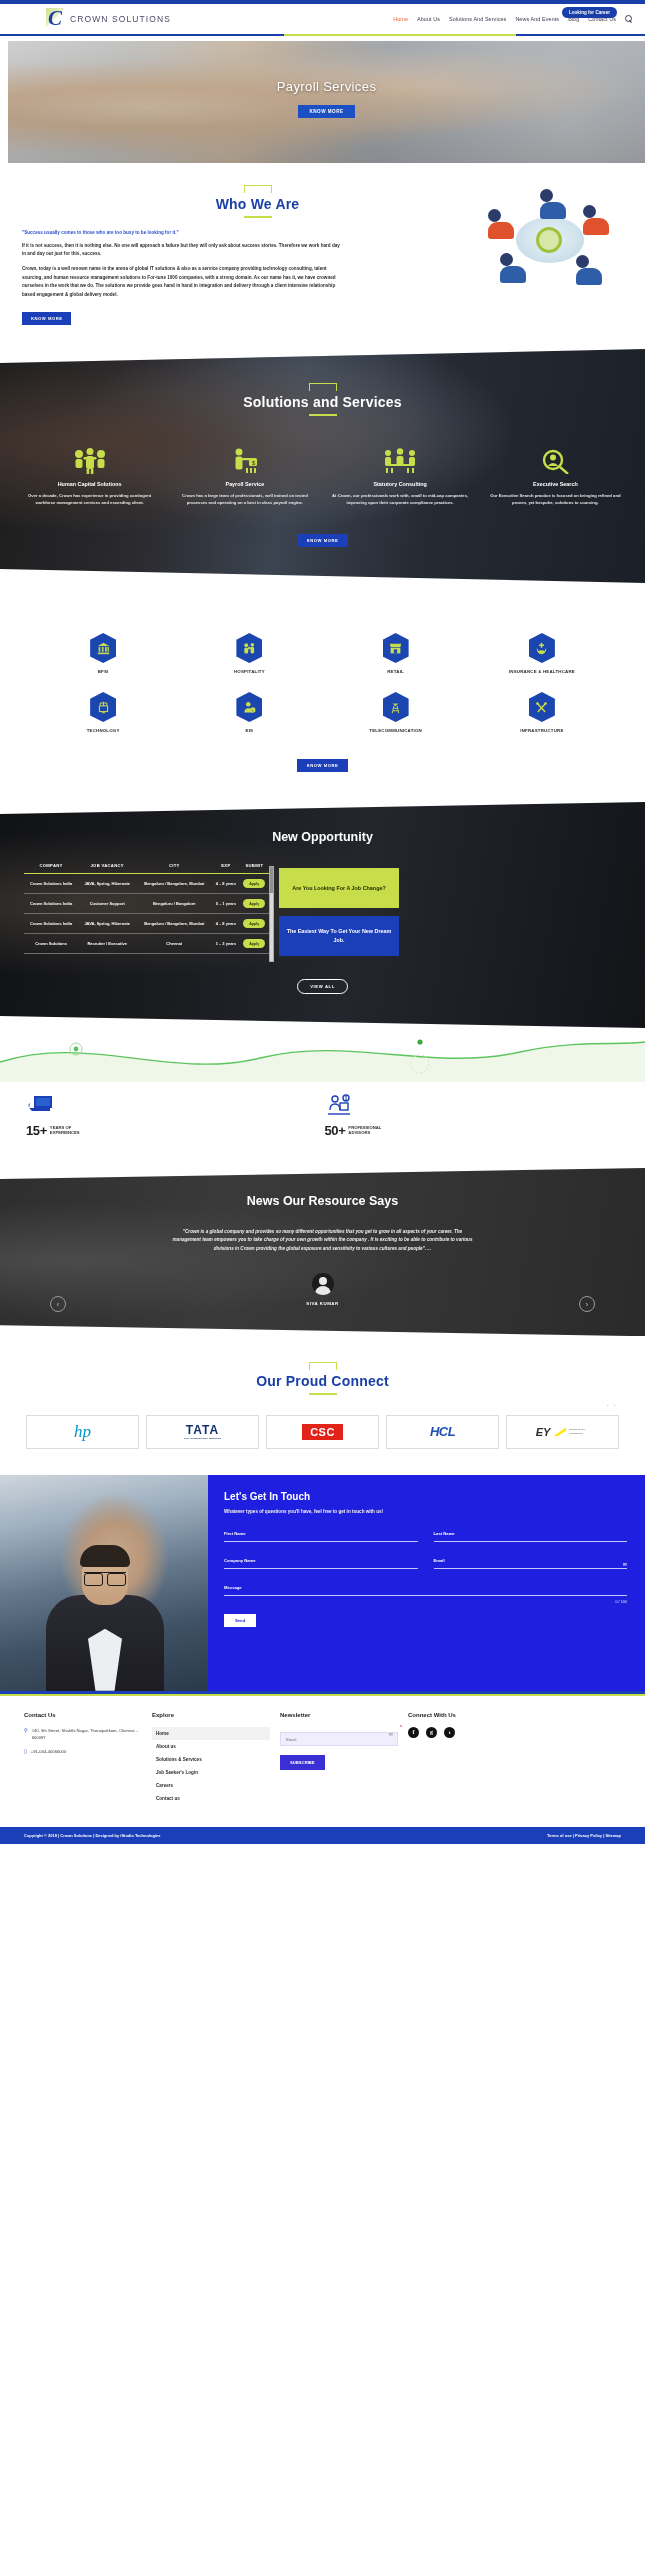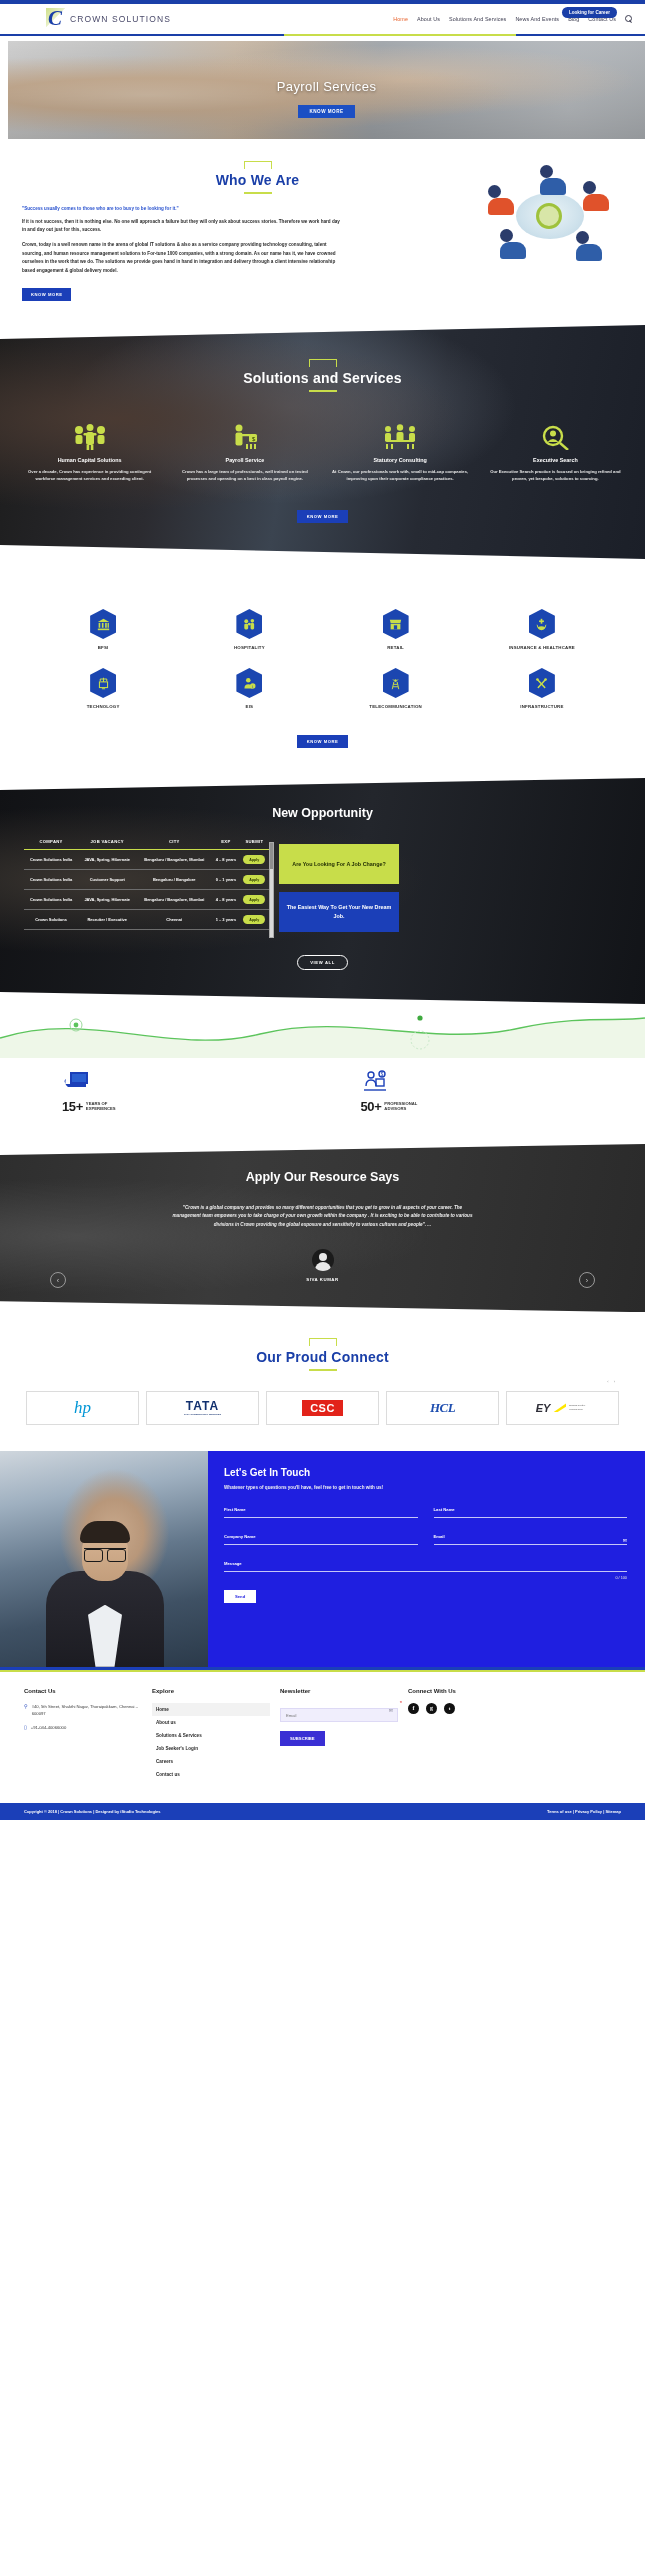--- a/index.html
+++ b/index.html
@@ -54,21 +54,21 @@
     background: #1a3fa8; color: #fff; font-size: 4.6px; font-weight: 700;
     padding: 3px 7px; border-radius: 9px; border: none; cursor: pointer;
     white-space: nowrap;
   }
   .accent-bar { height: 2px; background: #c8dd4a; width: 100%; position: relative; }
   .accent-bar .blue { position:absolute; left:0; top:0; height:2px; width:44%; background:#1a3fa8;}
   .accent-bar .blue2 { position:absolute; right:0; top:0; height:2px; width:20%; background:#1a3fa8;}
 
   
   .hero {
-    height: 98px; margin: 5px 0 0 8px; position: relative; overflow: hidden;
+    height: 122px; margin: 5px 0 0 8px; position: relative; overflow: hidden;
     background:
       radial-gradient(ellipse at 22% 55%, #e4cdb4 0%, #d9bda0 22%, rgba(217,189,160,0) 52%),
       radial-gradient(ellipse at 62% 40%, #e8d2bb 0%, rgba(232,210,187,0) 42%),
       radial-gradient(circle at 88% 70%, #c9cdd1 0%, #aeb3b8 35%, rgba(174,179,184,0) 60%),
       linear-gradient(105deg, #dcdcdc 0%, #cfcfce 18%, #d8c3ab 40%, #c8b49c 62%, #b9bcbe 80%, #9ea3a6 100%);
   }
   .hero::before {
     content:""; position:absolute; left:0; top:0; right:0; bottom:0;
     background: linear-gradient(180deg, rgba(0,0,0,.06), rgba(0,0,0,.22));
   }
@@ -209,21 +209,21 @@
   .viewall-wrap { text-align:center; margin-top: 18px; }
   .viewall {
     background: transparent; color:#fff; border: 1px solid #fff; border-radius: 9px;
     font-size: 4.2px; font-weight:700; letter-spacing:.6px; padding: 4px 12px; cursor:pointer;
   }
 
   
   .wave { height: 54px; position:relative; overflow:hidden; background:#fff; }
   .wave svg { position:absolute; left:0; top:0; }
   .stats { display:flex; padding: 6px 26px 30px 26px; gap: 4px; background:#fff; }
-  .stat { flex:1;margin-left:36px; }
+  .stat { flex:1; }
   .stat-icon { height: 30px; display:flex; align-items:flex-end; }
   .stat-row { display:flex; align-items:flex-end; gap: 3px; margin-top: 5px; }
   .stat-num { font-size: 13px; font-weight: 700; color:#1d1d1d; letter-spacing:-.4px; }
   .stat-lbl { font-size: 4.2px; font-weight: 700; color:#333; line-height: 5.6px; padding-bottom:2px;}
 
   
   .testi {
     position:relative; padding: 26px 0 30px 0; color:#fff;
     background:
       radial-gradient(ellipse at 12% 55%, #4b4b4b 0%, rgba(75,75,75,0) 44%),
@@ -740,21 +740,21 @@
         <span class="stat-num">50+</span>
         <span class="stat-lbl">
           <span>PROFESSIONAL</span><br>
           <span>ADVISORS</span>
         </span>
       </div>
     </div>
   </div>
 
   <div class="testi">
-    <h2>Apply Our Resource Says</h2>
+    <h2>News Our Resource Says</h2>
     <div class="testi-quote">"Crown is a global company and provides so many different opportunities that you get to grow in all aspects of your career. The management team empowers you to take charge of your own growth within the company . It is exciting to be able to contribute to various divisions in Crown providing the global exposure and sensitivity to various cultures and people". ...</div>
     <div class="testi-nav left">
       <span>‹</span>
     </div>
     <div class="testi-nav right">
       <span>›</span>
     </div>
     <div class="testi-person">
       <div class="avatar"></div>
       <div class="testi-name">SIVA KUMAR</div>
@@ -776,21 +776,21 @@
         <div class="client-card">
           <div style="text-align:center;">
             <div style="font-size:12px;font-weight:700;color:#12306e;letter-spacing:1px;">TATA</div>
             <div style="font-size:2.4px;font-weight:700;color:#12306e;">TATA CONSULTANCY SERVICES</div>
           </div>
         </div>
         <div class="client-card">
           <span style="background:#e2231a;color:#fff;font-size:11px;font-weight:700;padding:2px 8px;letter-spacing:.5px;">CSC</span>
         </div>
         <div class="client-card">
-          <span style="font-size:13px;font-weight:700;color:#1f4fb0;font-style:italic;letter-spacing:-.5px;font-family:Liberation Serif, serif;">HCL</span>
+          <span style="font-size:13px;font-weight:700;color:#1f4fb0;font-style:italic;letter-spacing:-.5px;">HCL</span>
         </div>
         <div class="client-card">
           <div style="display:flex;align-items:center;gap:3px;">
             <span style="font-size:11px;font-weight:700;color:#2e2e38;font-style:italic;">EY</span>
             <span style="width:13px;height:9px;background:#ffe600;clip-path:polygon(0 100%,100% 0,100% 35%,30% 100%);"></span>
             <span style="font-size:2.2px;color:#555;line-height:3.4px;max-width:20px;">Building a better working world</span>
           </div>
         </div>
       </div>
     </div>

